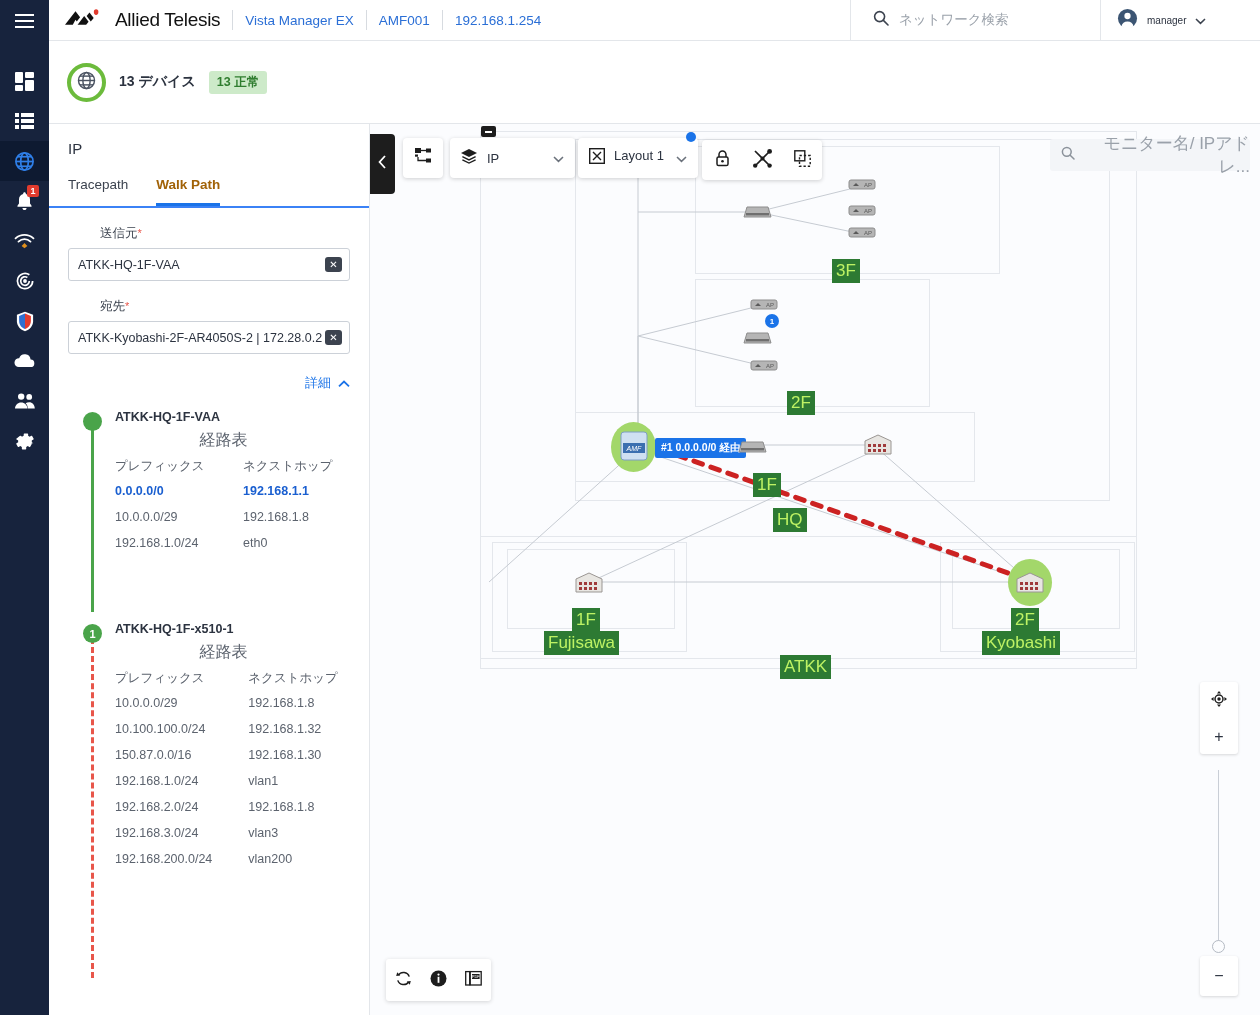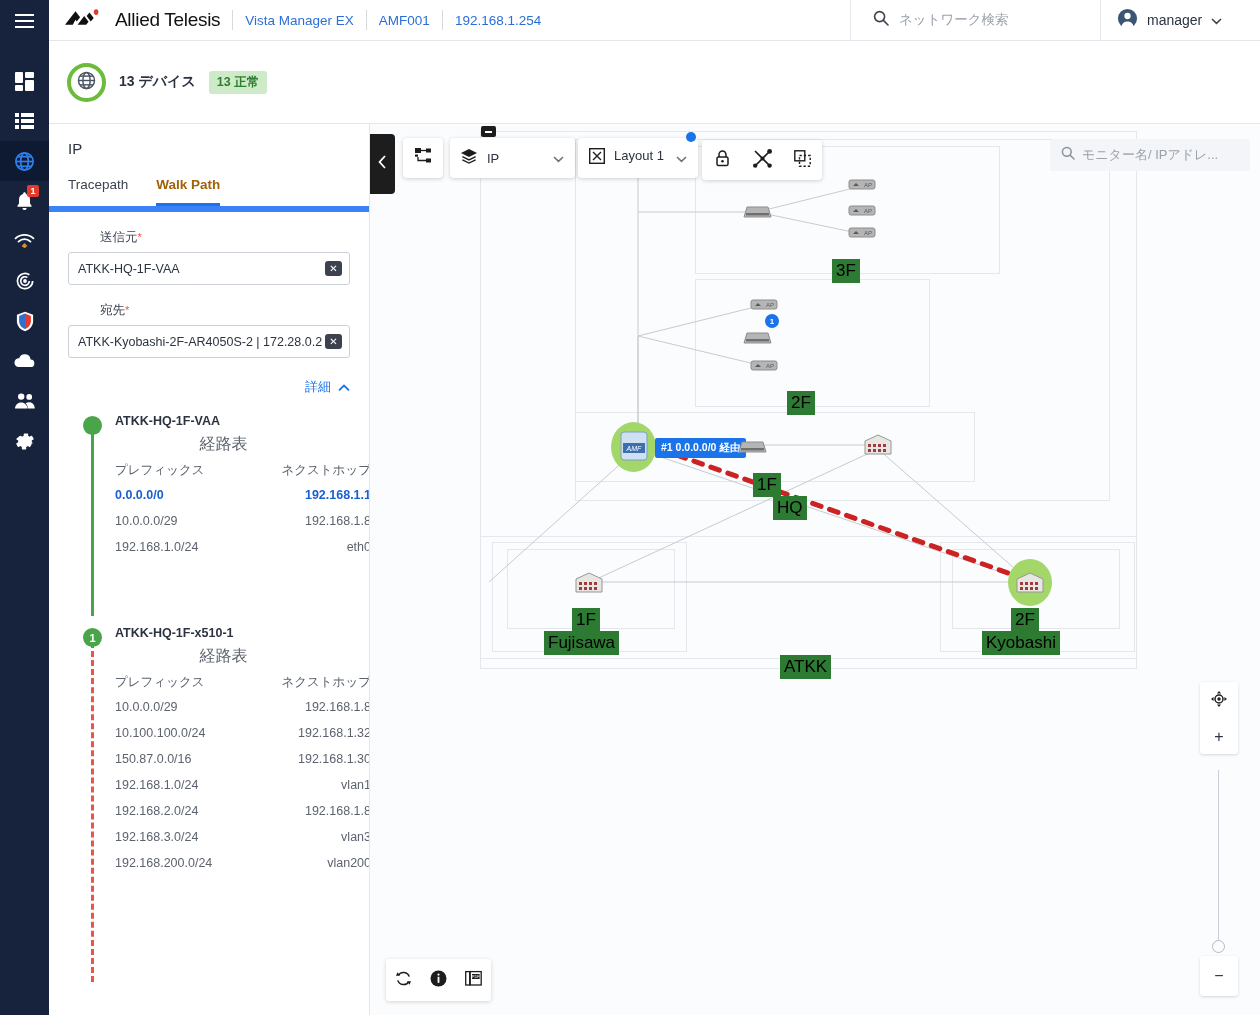--- a/index.html
+++ b/index.html
@@ -41,21 +41,21 @@
   #topbar-spacer { flex:1; }
   #netsearch {
     width:250px; height:41px; display:flex; align-items:center; gap:10px;
     border-left:1px solid #e3e6ea; padding-left:22px;
   }
   #netsearch .ph { color:#9aa1aa; font-size:13.5px; }
   #userbox {
     width:160px; height:41px; display:flex; align-items:center; gap:9px;
     border-left:1px solid #e3e6ea; padding-left:16px; cursor:pointer;
   }
-  #userbox .uname { font-size:14px; color:#2c3340; }
+  #userbox .uname { font-size:10px; color:#2c3340; }
 
   
   #sumbar {
     position:absolute; left:49px; top:41px; width:1211px; height:83px;
     background:#fff; border-bottom:1px solid #e3e6ea;
     display:flex; align-items:center; padding-left:18px; gap:13px;
   }
   #globe-ring {
     width:39px; height:39px; border-radius:50%; border:4px solid #6cbb3c;
     display:flex; align-items:center; justify-content:center; background:#fff;
@@ -65,21 +65,21 @@
     background:#cdeac9; color:#2f7d2f; font-size:12.5px; font-weight:bold;
     padding:3px 8px; border-radius:3px;
   }
 
   
   #panel {
     position:absolute; left:49px; top:124px; width:321px; height:891px;
     background:#fff; border-right:1px solid #e3e6ea; overflow:hidden;
   }
   #panel-title { font-size:15px; color:#2c3340; padding:16px 0 0 19px; }
-  #tabs { display:flex; gap:28px; padding:20px 0 0 19px; border-bottom:6px solid #3b82f6; }
+  #tabs { display:flex; gap:28px; padding:20px 0 0 19px; border-bottom:2px solid #3b82f6; }
   .tab { font-size:13.5px; padding-bottom:11px; cursor:pointer; color:#3c434f; }
   .tab.active { color:#a16207; font-weight:bold; border-bottom:3px solid #1a73e8; }
 
   .fld { padding:0 19px; margin-top:17px; }
   .fld-label { font-size:12.5px; color:#3c434f; margin-bottom:6px;margin-left:32px; }
   .req { color:#e8564a; font-size:11px; }
   .inputbox {
     height:33px; border:1px solid #ccd1d8; border-radius:3px; background:#fff;
     display:flex; align-items:center; padding:0 7px 0 9px; justify-content:space-between;
   }
@@ -100,21 +100,21 @@
   .dot-num { position:absolute; left:15px; top:2px; width:19px; height:19px;
              border-radius:50%; background:#4aa44a; color:#fff; font-size:11px;
              font-weight:bold; display:flex; align-items:center; justify-content:center; }
   .vline-solid { position:absolute; left:23px; top:16px; width:3px; background:#4aa44a; }
   .vline-dash { position:absolute; left:23px; top:16px; width:0; border-left:3px dashed #e8564a; }
   .node-name { font-size:12.5px; font-weight:bold; color:#2c3340; margin-bottom:6px; }
   .rt-cap { font-size:16px; color:#5c636e; text-align:center; margin-bottom:4px; padding-right:18px; }
   table.rt { width:256px; border-collapse:collapse; }
   table.rt th { font-size:12.5px; color:#5c636e; font-weight:normal; padding:3px 0; }
   table.rt th.l, table.rt td.l { text-align:left; }
-  table.rt th.r, table.rt td.r { text-align:right; }
+  table.rt th.r, table.rt td.r { text-align:left; }
   table.rt td { font-size:12.5px; color:#5c636e; padding:6px 0; }
   table.rt tr.hl td { color:#1a5fd0; font-weight:bold; }
 
   
   #map {
     position:absolute; left:370px; top:124px; width:890px; height:891px;
     background:#fbfcfe; overflow:hidden;
   }
   #collapse-tab {
     position:absolute; left:0px; top:10px; width:25px; height:60px;
@@ -129,25 +129,25 @@
   .tb-sel { height:40px; display:flex; align-items:center; gap:10px; padding:0 11px; cursor:pointer; }
   .tb-sel .lbl { font-size:13px; color:#2c3340; }
   .bluedot { position:absolute; width:10px; height:10px; border-radius:50%; background:#1a73e8; }
   .minichip { position:absolute; width:15px; height:11px; background:#1d1d1d; border-radius:2px;
               display:flex; align-items:center; justify-content:center; }
   .minichip i { display:block; width:7px; height:2px; background:#fff; }
   #mapsearch {
     position:absolute; left:680px; top:15px; width:200px; height:32px;
     background:#f3f5f8; border-radius:3px; display:flex; align-items:center; gap:7px; padding-left:11px;
   }
-  #mapsearch .ph { color:#9aa1aa; font-size:13px;text-align:right; }
+  #mapsearch .ph { color:#9aa1aa; font-size:17px;text-align:right; }
 
   .grp { position:absolute; border:1px solid #e4e7ec; background:transparent; }
   .glabel {
-    position:absolute; background:#2d7a33; color:#000000; font-size:17px; line-height:20px;
+    position:absolute; background:#2d7a33; color:#bef264; font-size:17px; line-height:20px;
     padding:2px 4px; font-family:"Liberation Sans", sans-serif; white-space:nowrap;
   }
   .node { position:absolute; }
   .halo { position:absolute; border-radius:50%; background:#a3d76a; }
   .rlabel {
     position:absolute; background:#1a73e8; color:#fff; font-size:10.5px; font-weight:bold;
     padding:3px 6px; border-radius:2px; white-space:nowrap;
   }
 
   
@@ -634,21 +634,21 @@
           <rect x="11" y="17" width="3" height="3"></rect>
           <rect x="16" y="17" width="3" height="3"></rect>
           <rect x="21" y="17" width="3" height="3"></rect>
         </g>
       </svg>
   </div>
 
   <div class="glabel" style="left:462px; top:135px;">3F</div>
   <div class="glabel" style="left:417px; top:267px;">2F</div>
   <div class="glabel" style="left:383px; top:349px;">1F</div>
-  <div class="glabel" style="left:403px; top:372px;">HQ</div>
+  <div class="glabel" style="left:403px; top:384px;">HQ</div>
   <div class="glabel" style="left:202px; top:484px;">1F</div>
   <div class="glabel" style="left:174px; top:507px;">Fujisawa</div>
   <div class="glabel" style="left:641px; top:484px;">2F</div>
   <div class="glabel" style="left:612px; top:507px;">Kyobashi</div>
   <div class="glabel" style="left:410px; top:531px;">ATKK</div>
 
   <div id="collapse-tab">
     <span>
       <svg width="9" height="14" viewBox="0 0 9 14">
           <path fill="none" stroke="#fff" stroke-width="1.8" d="M7 1L1.6 7 7 13"></path>

